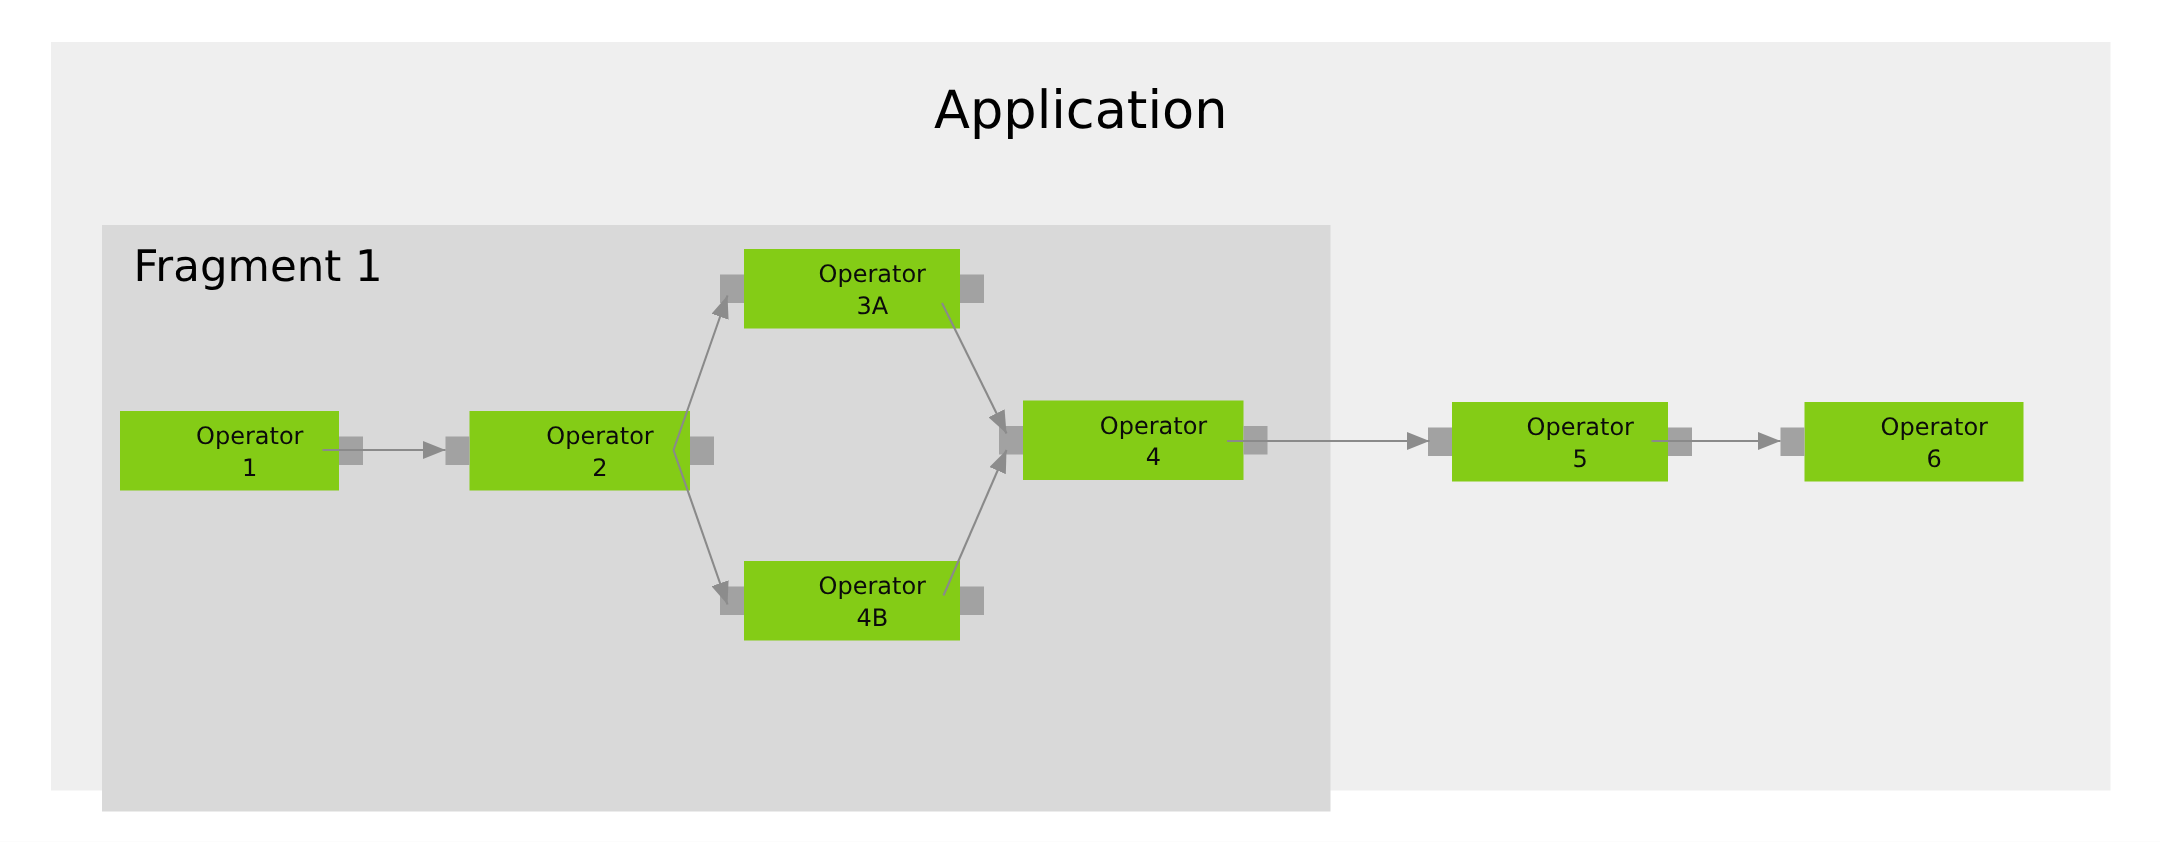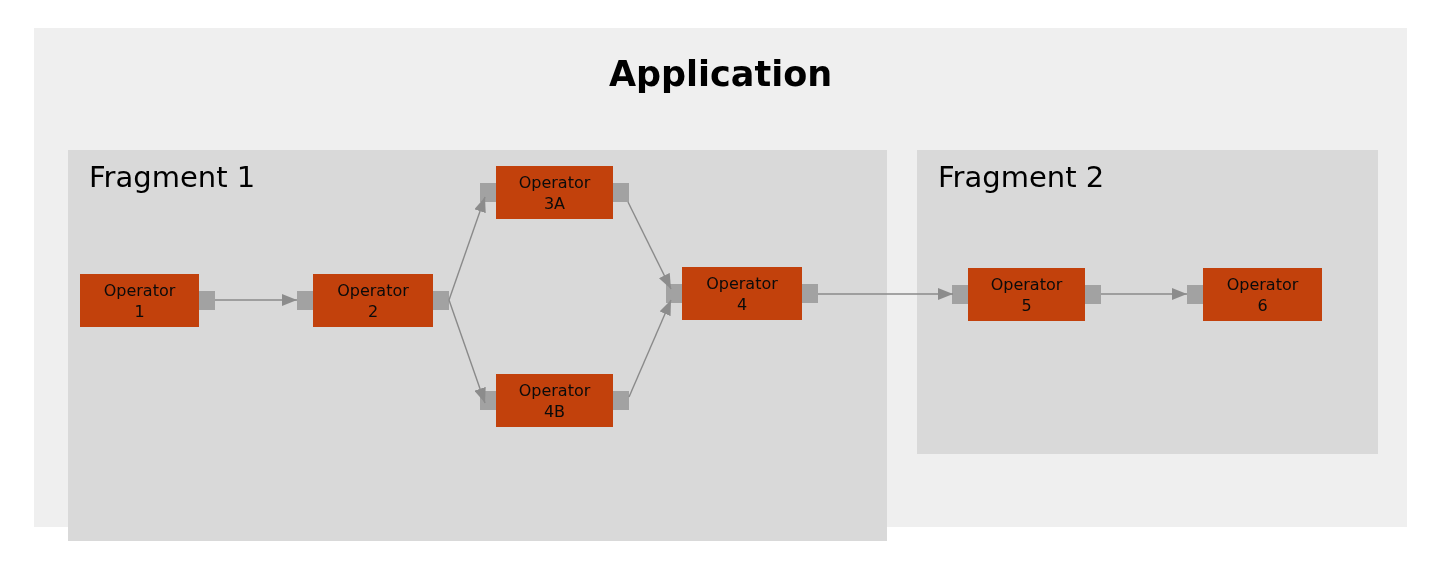--- a/index.html
+++ b/index.html
@@ -1,27 +1,27 @@
 <!DOCTYPE html>
 <html><head>
 <meta charset="utf-8">
 <style>
   html,body{margin:0;padding:0;background:#ffffff;}
   body{font-family:"DejaVu Sans","Liberation Sans",sans-serif;}
   .canvas{position:relative;width:1440px;height:561px;background:#ffffff;overflow:hidden;}
   .app{position:absolute;left:34px;top:28px;width:1373px;height:499px;background:#efefef;}
   .app-title{position:absolute;left:34px;top:54px;width:1373px;text-align:center;
-             font-size:35px;color:#000000;font-weight:bold;}
+             font-size:35px;color:#000000;}
   .fragment{position:absolute;background:#d9d9d9;}
   .frag1{left:68px;top:150px;width:819px;height:391px;}
   .frag2{left:917px;top:150px;width:461px;height:304px;}
   .fragment-label{position:absolute;left:21px;top:10px;font-size:29px;color:#000000;}
-  .operator{position:absolute;height:53px;background:#c2410c;display:flex;
+  .operator{position:absolute;height:53px;background:#84cc16;display:flex;
             flex-direction:column;align-items:center;justify-content:center;
-            font-size:16px;line-height:21px;color:#0b0b0b;z-index:2;}
+            font-size:16px;line-height:21px;color:#0b0b0b;z-index:2;padding-left:27px;}
   .op1{left:80px; top:274px;width:119px;}
   .op2{left:313px;top:274px;width:120px;}
   .op3a{left:496px;top:166px;width:117px;}
   .op3b{left:496px;top:374px;width:117px;}
   .op4{left:682px;top:267px;width:120px;}
   .op5{left:968px;top:268px;width:117px;}
   .op6{left:1203px;top:268px;width:119px;}
   .port{position:absolute;width:16px;height:19px;background:#a2a2a2;top:17px;z-index:1;}
   .port.in{left:-16px;}
   .port.out{right:-16px;}
@@ -33,23 +33,20 @@
 
 <div class="canvas">
 
   <div class="app"></div>
   <div class="app-title">Application</div>
 
   <div class="fragment frag1">
     <div class="fragment-label">Fragment 1</div>
   </div>
 
-  <div class="fragment frag2">
-    <div class="fragment-label">Fragment 2</div>
-  </div>
 
   <div class="operator op1">
     <span>Operator</span>
     <span>1</span>
     <span class="port out"></span>
   </div>
 
   <div class="operator op2">
     <span>Operator</span>
     <span>2</span>

